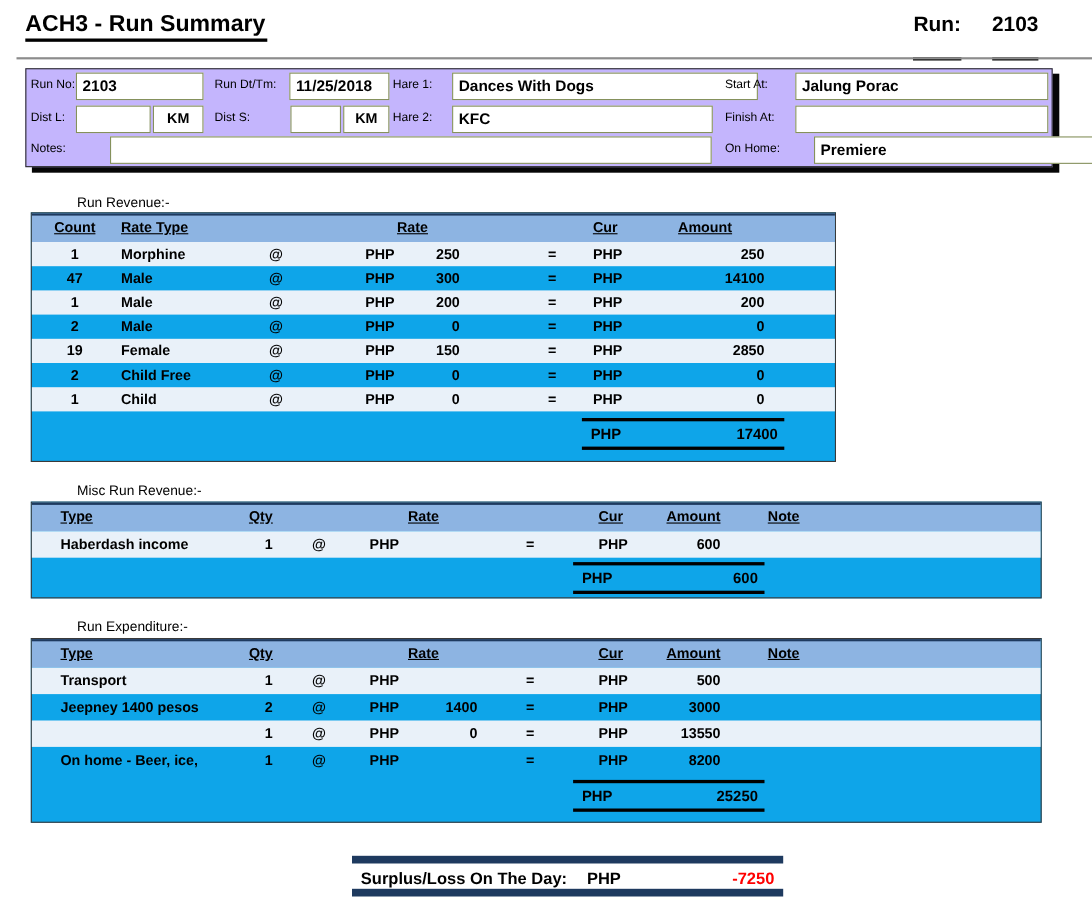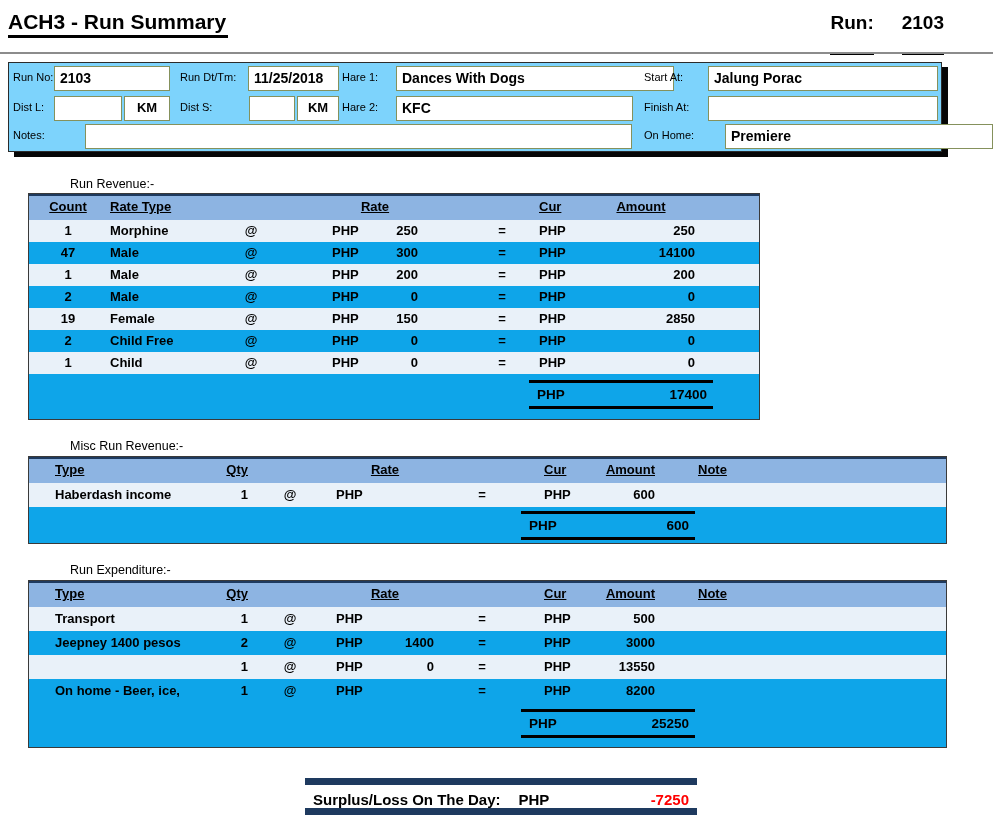--- a/index.html
+++ b/index.html
@@ -1,30 +1,30 @@
 <!DOCTYPE html>
 <html><head>
 <meta charset="utf-8">
 <style>
   html,body{margin:0;padding:0;}
   body{
     width:993px;height:830px;position:relative;overflow:hidden;
     background:#ffffff;color:#000;
     font-family:"Liberation Sans",sans-serif;
   }
-  .abs{position:absolute;}
+  .abs{position:absolute;margin-left:15px;}
 
   
   #title{left:8px;top:10px;font-size:21px;font-weight:bold;border-bottom:3px solid #000;padding:0 2px 1px 0;}
   #run-group{top:12px;right:49px;display:flex;gap:28px;font-size:19px;font-weight:bold;}
   #run-group .u{border-bottom:3px solid #000;padding-bottom:18px;}
   #top-rule{left:0;top:52px;width:993px;height:2px;background:#8c8c8c;}
 
   
-  #form-box{left:8px;top:62px;width:932px;height:88px;border:1.2px solid #2b2b2b;background:#7dd3fc;box-shadow:6px 5px 0 #060606;}
+  #form-box{left:8px;top:62px;width:932px;height:88px;border:1.2px solid #2b2b2b;background:#c4b5fd;box-shadow:6px 5px 0 #060606;}
   .f-label{position:absolute;font-size:11px;white-space:nowrap;}
   .f-input{position:absolute;height:25px;box-sizing:border-box;border:1.4px solid #85915C;background:#fff;
            font-size:14px;font-weight:bold;line-height:22px;padding-left:5px;white-space:nowrap;overflow:hidden;}
   .f-unit{position:absolute;height:25px;box-sizing:border-box;border:1.4px solid #85915C;background:#fff;
           font-size:13px;font-weight:bold;line-height:22px;text-align:center;}
 
   
   .sec-label{position:absolute;font-size:12.5px;margin-left:42px;}
   .tbl{position:absolute;border:1.5px solid #3a3a3a;background:#0ea5e9;box-sizing:border-box;}
   .thead{background:#8DB4E2;border-top:2.5px solid #1E3A5F;height:24px;line-height:21px;font-weight:bold;font-size:13px;}

